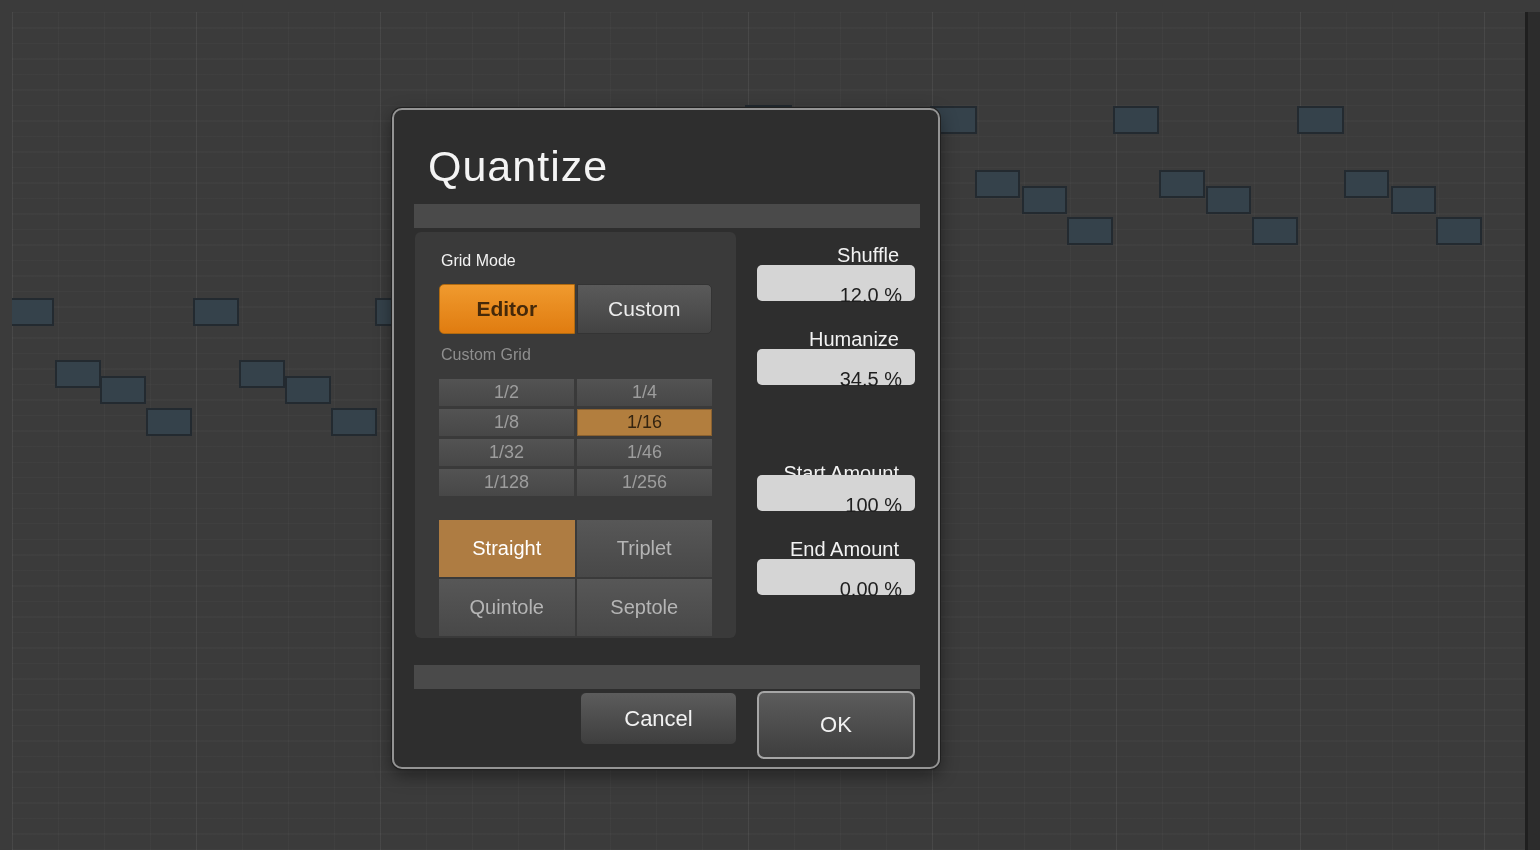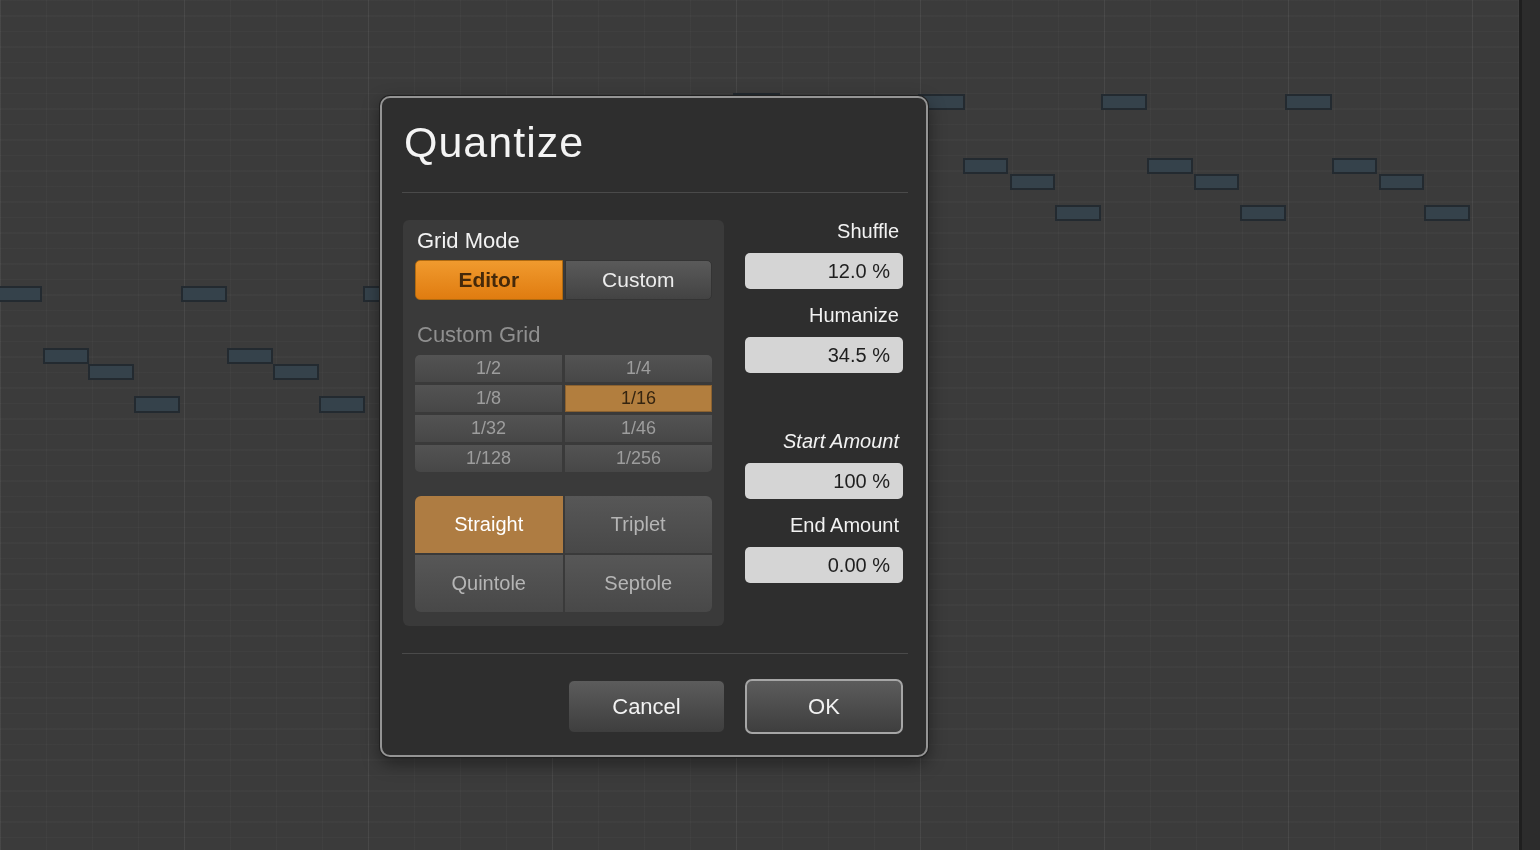--- a/index.html
+++ b/index.html
@@ -1,15 +1,15 @@
 <!DOCTYPE html>
 <html><head>
 <meta charset="utf-8">
 <style>
-  * { margin:0; padding:0; box-sizing:border-box; }
+  * { margin:0; padding:12px; box-sizing:border-box; }
   html,body { width:1540px; height:850px; overflow:hidden; }
   body {
     font-family:"Liberation Sans", sans-serif;
     background:#3b3b3b;
     position:relative;
   }
   
   .pianoroll {
     position:absolute; inset:0;
     background-image:
@@ -42,21 +42,21 @@
   }
   .sep { position:absolute; left:20px; width:506px; height:1px; background:#4a4a4a; }
   .sep-top { top:94px; }
   .sep-bottom { top:555px; }
 
   
   .panel {
     position:absolute; left:21px; top:122px; width:321px; height:406px;
     background:#3a3a3a; border-radius:6px;
   }
-  .panel-label { position:absolute; left:14px; font-size:22px; color:#f2f2f2; }
+  .panel-label { position:absolute; left:14px; font-size:16px; color:#f2f2f2; }
   .panel-label.muted { color:#8f8f8f; }
   .lbl-grid-mode { top:8px; }
   .lbl-custom-grid { top:102px; }
 
   .segmented {
     position:absolute; left:12px; top:40px; width:297px; height:40px;
     display:grid; grid-template-columns:1fr 1fr; gap:2px;
   }
   .seg-btn {
     display:flex; align-items:center; justify-content:center;
@@ -109,35 +109,35 @@
     font-size:20px; color:#f2f2f2;
   }
   .field-box {
     position:absolute; left:363px; width:158px; height:36px;
     background:#d5d5d5; border-radius:5px;
     font-size:20px; color:#1e1e1e; text-align:right;
     line-height:36px; padding-right:13px; cursor:ew-resize;
   }
   .lbl-shuffle { top:122px; } .box-shuffle { top:155px; }
   .lbl-humanize { top:206px; } .box-humanize { top:239px; }
-  .lbl-start { top:332px;font-style:italic; } .box-start { top:365px; }
+  .lbl-start { top:340px; } .box-start { top:365px; }
   .lbl-end { top:416px; } .box-end { top:449px; }
 
   
   .btn {
     position:absolute; display:flex; align-items:center; justify-content:center;
     font-size:22px; color:#f2f2f2; cursor:pointer;
     background:linear-gradient(#5c5c5c,#3e3e3e);
   }
   .btn-cancel {
     left:186px; top:582px; width:157px; height:53px;
     border:1px solid #2e2e2e; border-radius:6px;
   }
   .btn-ok {
-    left:363px; top:581px; width:158px; height:55px;
+    left:363px; top:581px; width:158px; height:68px;
     border:2px solid #a6a6a6; border-radius:7px;
   }
 </style>
 </head>
 <body>
 
 <div class="pianoroll">
   <div id="notes-layer">
       <div class="midi-note" style="left: -6px; top: 286px; width: 48px; height: 16px; background: rgb(53, 66, 75); border-color: rgb(35, 42, 48);"></div>
       <div class="midi-note" style="left: 181px; top: 286px; width: 46px; height: 16px; background: rgb(53, 66, 75); border-color: rgb(35, 42, 48);"></div>

